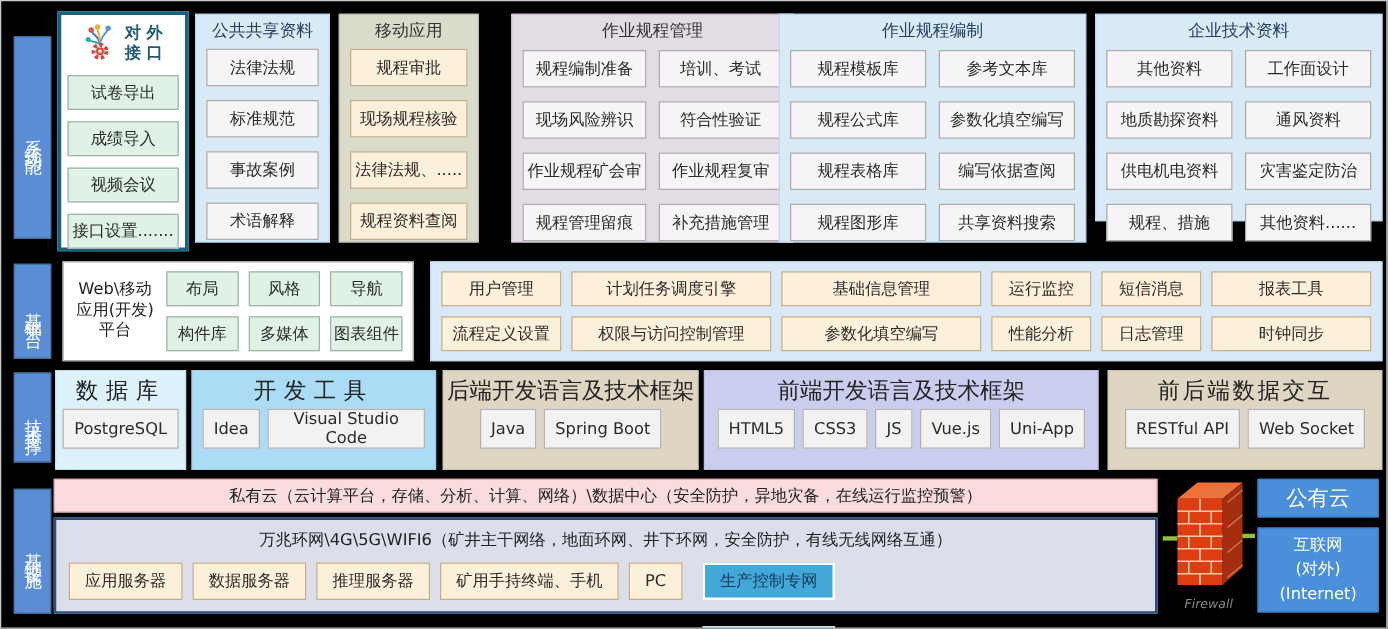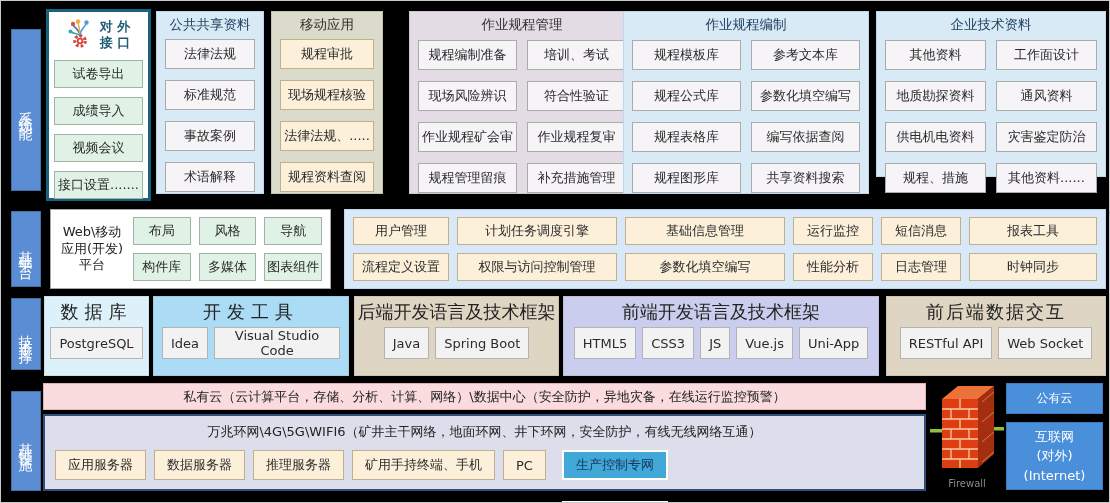--- a/index.html
+++ b/index.html
@@ -55,24 +55,24 @@
   .g-exchange{left:885px;width:220px;background:#DED5C2;}
   
   .pinkbar{position:absolute;left:42px;top:382px;width:883px;height:27px;background:#FADCDF;border:1px solid #E5AEB5;
     display:flex;align-items:center;justify-content:center;font-size:13px;color:#222;box-sizing:border-box;}
   .netbox{position:absolute;left:42px;top:413px;width:883px;height:77px;background:#DCDFEB;border:2px solid #2F4E7E;box-sizing:border-box;}
   .net-title{height:28px;display:flex;align-items:center;justify-content:center;font-size:13px;color:#222;padding-top:2px;}
   .net-items{display:flex;align-items:flex-start;gap:8px;padding:4px 26px 0 10px;}
   .net-items .item{padding:0 12px;}
   .net-devices,.net-special{display:flex;gap:8px;}
   .net-special{margin-left:8px;gap:21px;flex-direction:column;}
-  .firewall{position:absolute;left:926px;top:381px;width:80px;height:115px;display:flex;flex-direction:column;align-items:center;}
+  .firewall{position:absolute;left:926px;top:381px;width:80px;height:115px;display:flex;flex-direction:column;align-items:center;font-style:italic;}
   .fw-label{font-size:10px;color:#8A8A8A;margin-top:-2px;}
   .cloudbox{position:absolute;left:1005px;width:97px;background:#4A8FD9;border:1px solid #3C7BC0;color:#fff;
-    display:flex;align-items:center;justify-content:center;font-size:12px;text-align:center;box-sizing:border-box;}
+    display:flex;align-items:center;justify-content:center;font-size:17px;text-align:center;box-sizing:border-box;}
   .pub{top:382px;height:31px;}
   .inet{top:421px;height:68px;white-space:pre-line;line-height:1.5;font-size:13px;}
 </style>
 </head>
 <body>
 
 <div class="canvas">
 
   <div class="vlabel" style="left:10px;top:28px;height:162px">系统功能</div>
 

